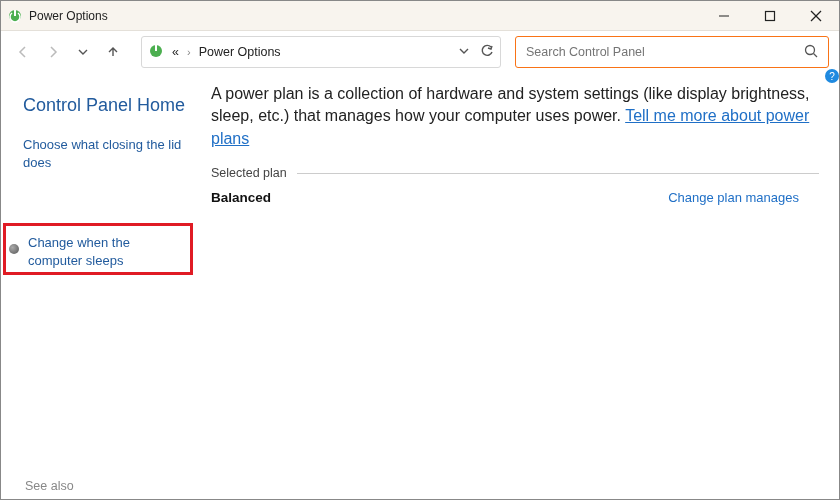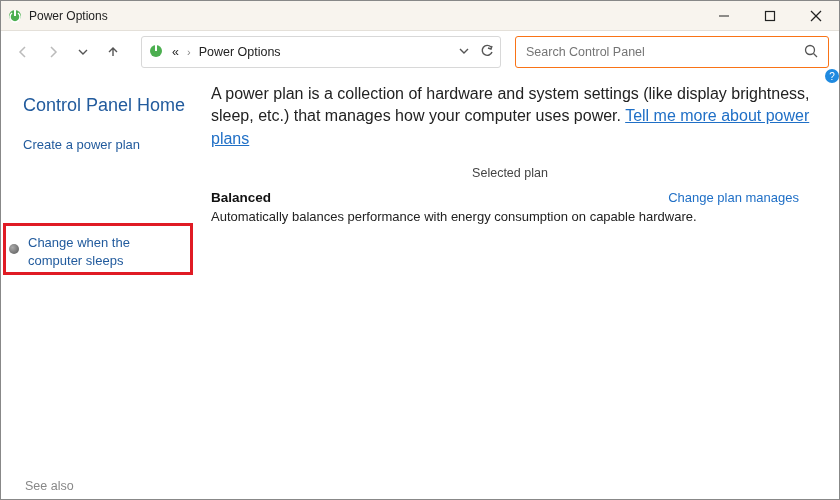--- a/index.html
+++ b/index.html
@@ -170,21 +170,20 @@
     margin-bottom: 16px;
   }
   .main a.textlink {
     color: #1f6fc6;
     text-decoration: underline;
   }
   .section-label-row {
     display: flex;
     align-items: center;
     margin: 2px 0 10px 0;
-    flex-direction: column;
   }
   .section-label {
     color: #444;
     font-size: 12.5px;
     margin-right: 10px;
   }
   .section-line {
     flex: 1;
     height: 1px;
     background: #ccc;
@@ -309,21 +308,21 @@
         </svg>
     </span>
   </div>
 </div>
 
 <div class="content">
   <div class="help-badge">?</div>
 
   <div class="sidebar">
     <div class="cp-home">Control Panel Home</div>
-    <a class="side-link">Create a power plan</a>
+    <a class="side-link">Choose what closing the lid does</a>
 
     <div class="highlight-box" style="top:140px; height:52px;">
       <div class="bullet"></div>
       <a class="inside-link">Change when the computer sleeps</a>
     </div>
   </div>
 
   <div class="main">
     <p class="desc">
       <span>A power plan is a collection of hardware and system settings (like display brightness, sleep, etc.) that manages how your computer uses power. </span><a class="textlink">Tell me more about power plans</a>
@@ -331,17 +330,16 @@
 
     <div class="section-label-row">
       <span class="section-label">Selected plan</span>
       <div class="section-line"></div>
     </div>
 
     <div class="plan-row">
       <span class="plan-name">Balanced</span>
       <a class="change-link">Change plan manages</a>
     </div>
-    <div class="plan-desc">Automatically balances performance with energy consumption on capable hardware.</div>
   </div>
 
   <div class="see-also">See also</div>
 </div>
 
 </body></html>

